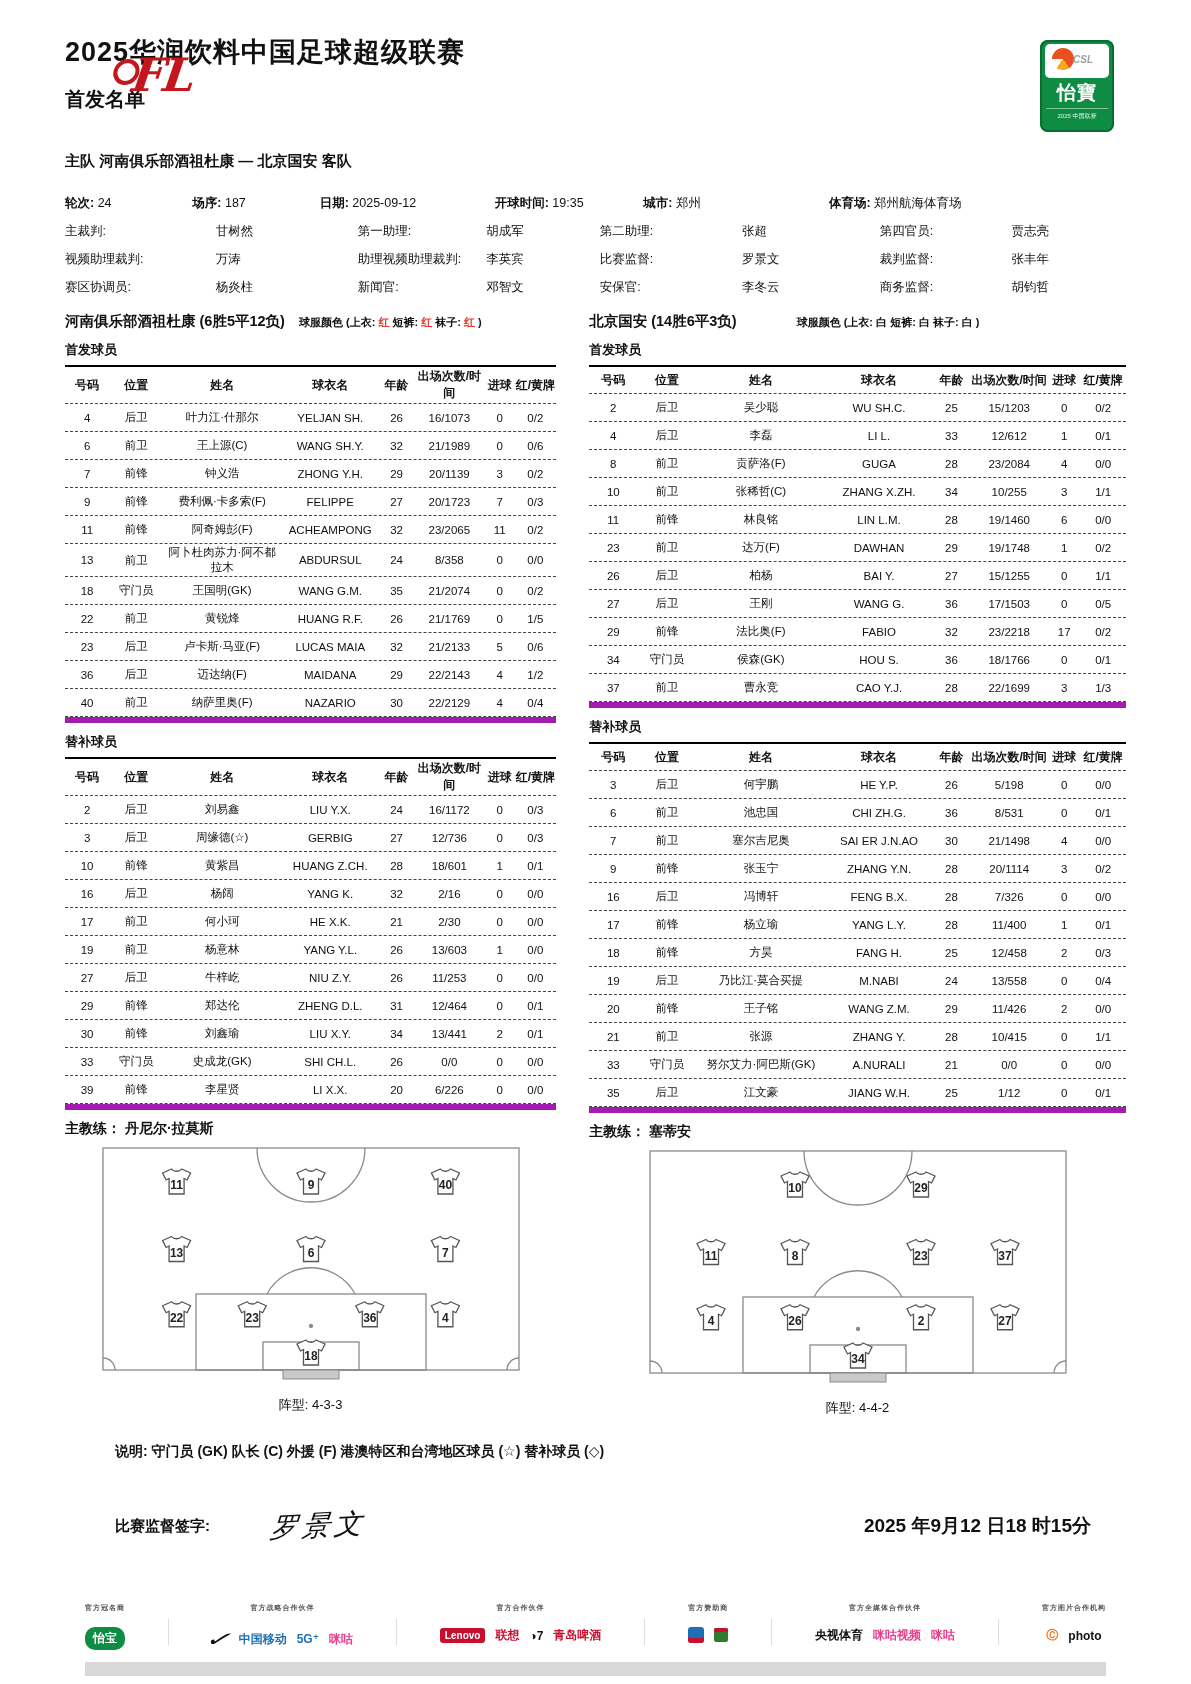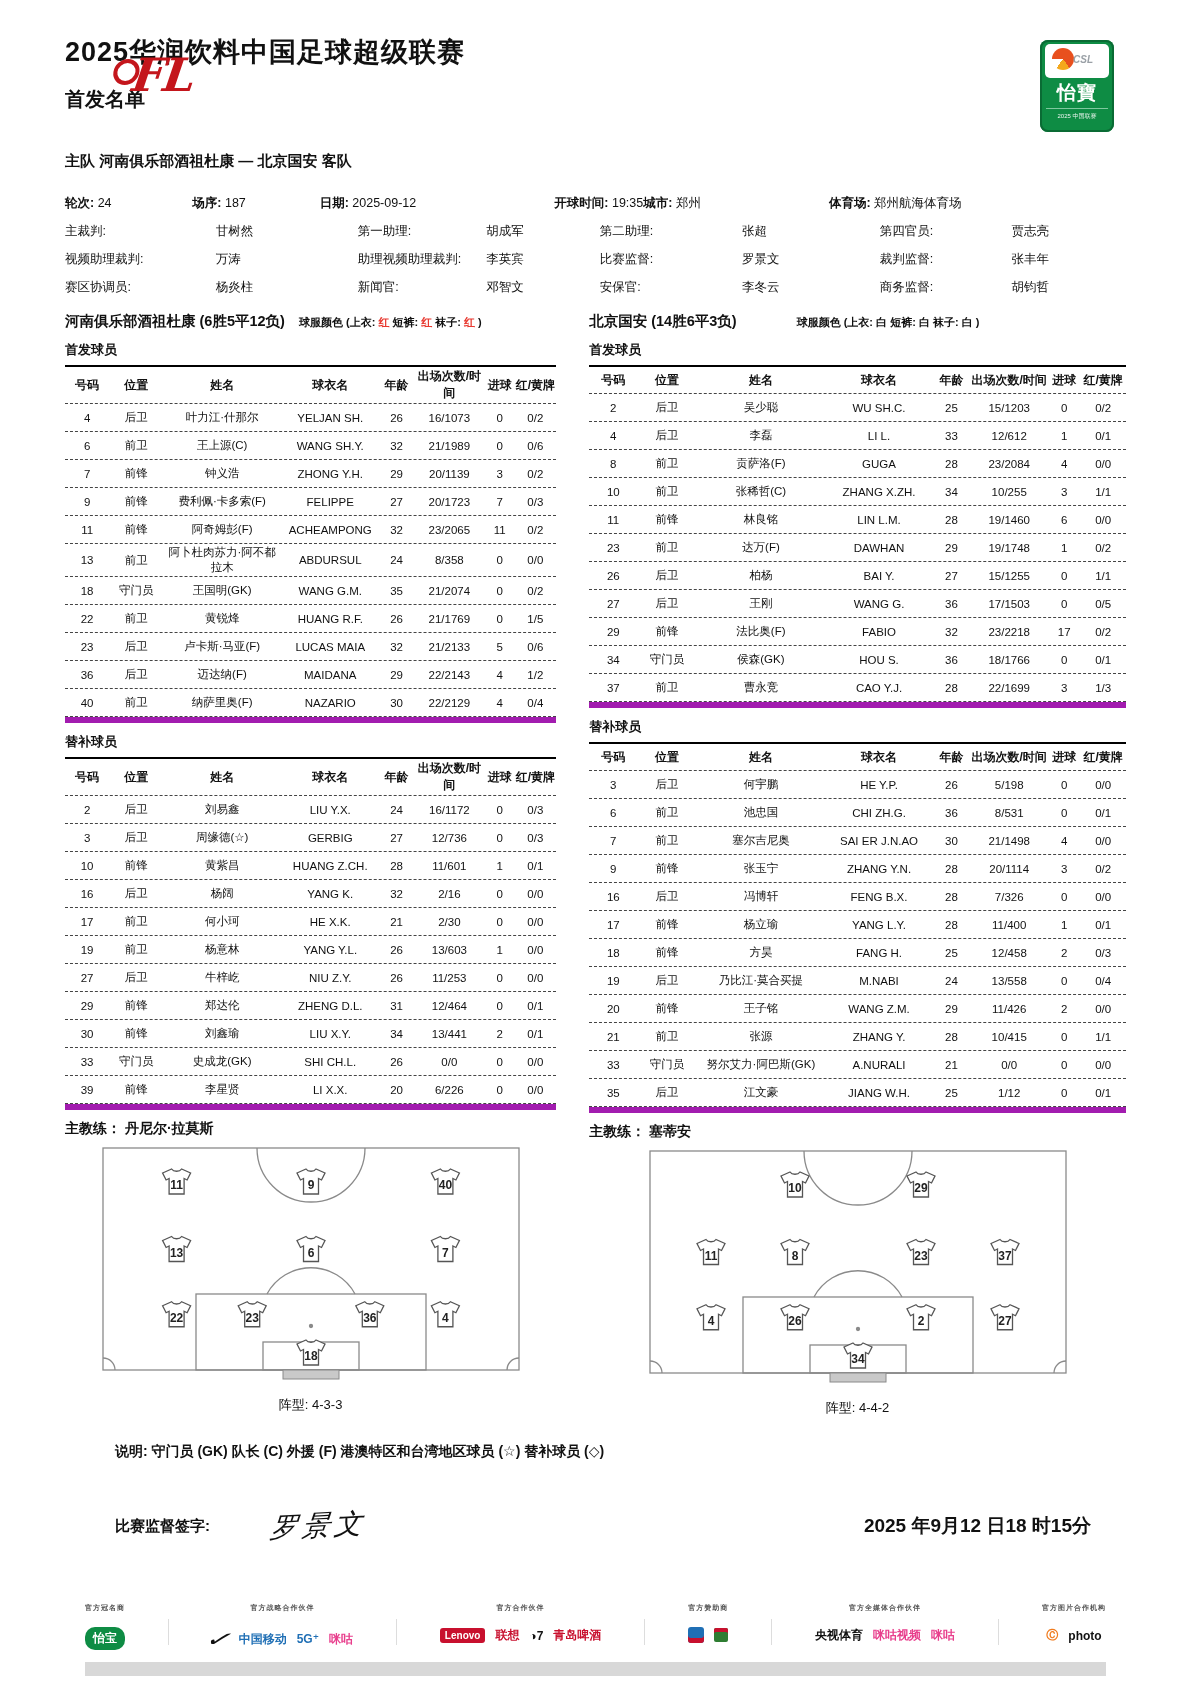--- a/index.html
+++ b/index.html
@@ -103,21 +103,21 @@
       <div class="csl-sub">2025 中国联赛</div>
     </div>
   </div>
 
   <div class="teams-line">主队 河南俱乐部酒祖杜康 — 北京国安 客队</div>
 
   <div class="info-row">
       <span class="cell" style="width: 12%;"><b>轮次:</b> <span>24</span></span>
       <span class="cell" style="width: 12%;"><b>场序:</b> <span>187</span></span>
       <span class="cell" style="width: 16.5%;"><b>日期:</b> <span>2025-09-12</span></span>
-      <span class="cell" style="width: 14%; text-align: right;"><b>开球时间:</b> <span>19:35</span></span>
+      <span class="cell" style="width: 14%;"><b>开球时间:</b> <span>19:35</span></span>
       <span class="cell" style="width: 17.5%;"><b>城市:</b> <span>郑州</span></span>
       <span class="cell" style="width: 28%;"><b>体育场:</b> <span>郑州航海体育场</span></span>
     </div>
   <div class="off-grid">
       <span>主裁判:</span>
       <span>甘树然</span>
       <span>第一助理:</span>
       <span>胡成军</span>
       <span>第二助理:</span>
       <span>张超</span>
@@ -318,21 +318,21 @@
               <span>12/736</span>
               <span>0</span>
               <span>0/3</span>
             </div>
             <div class="trow">
               <span>10</span>
               <span>前锋</span>
               <span>黄紫昌</span>
               <span>HUANG Z.CH.</span>
               <span>28</span>
-              <span>11/601</span>
+              <span>18/601</span>
               <span>1</span>
               <span>0/1</span>
             </div>
             <div class="trow">
               <span>16</span>
               <span>后卫</span>
               <span>杨阔</span>
               <span>YANG K.</span>
               <span>32</span>
               <span>2/16</span>

